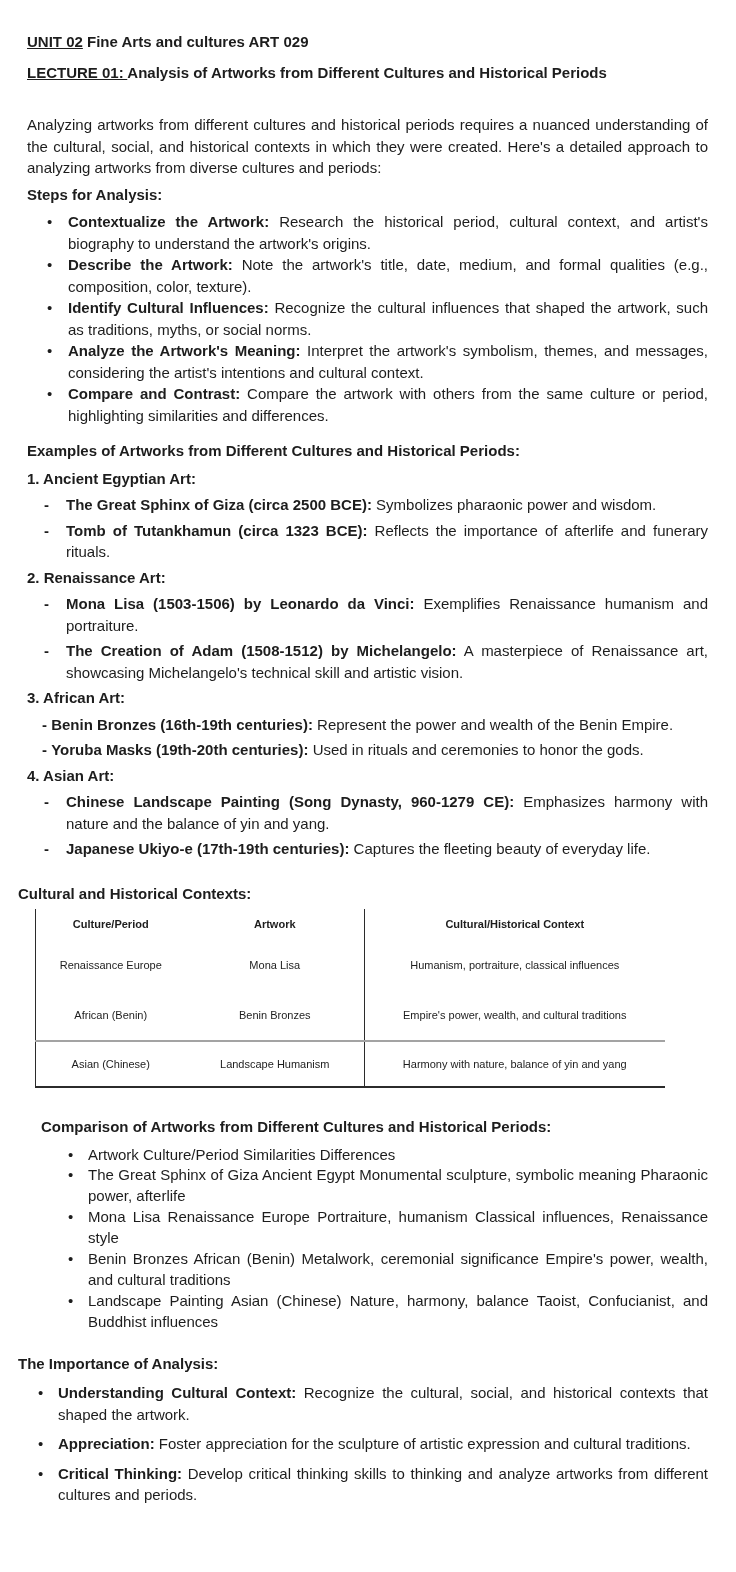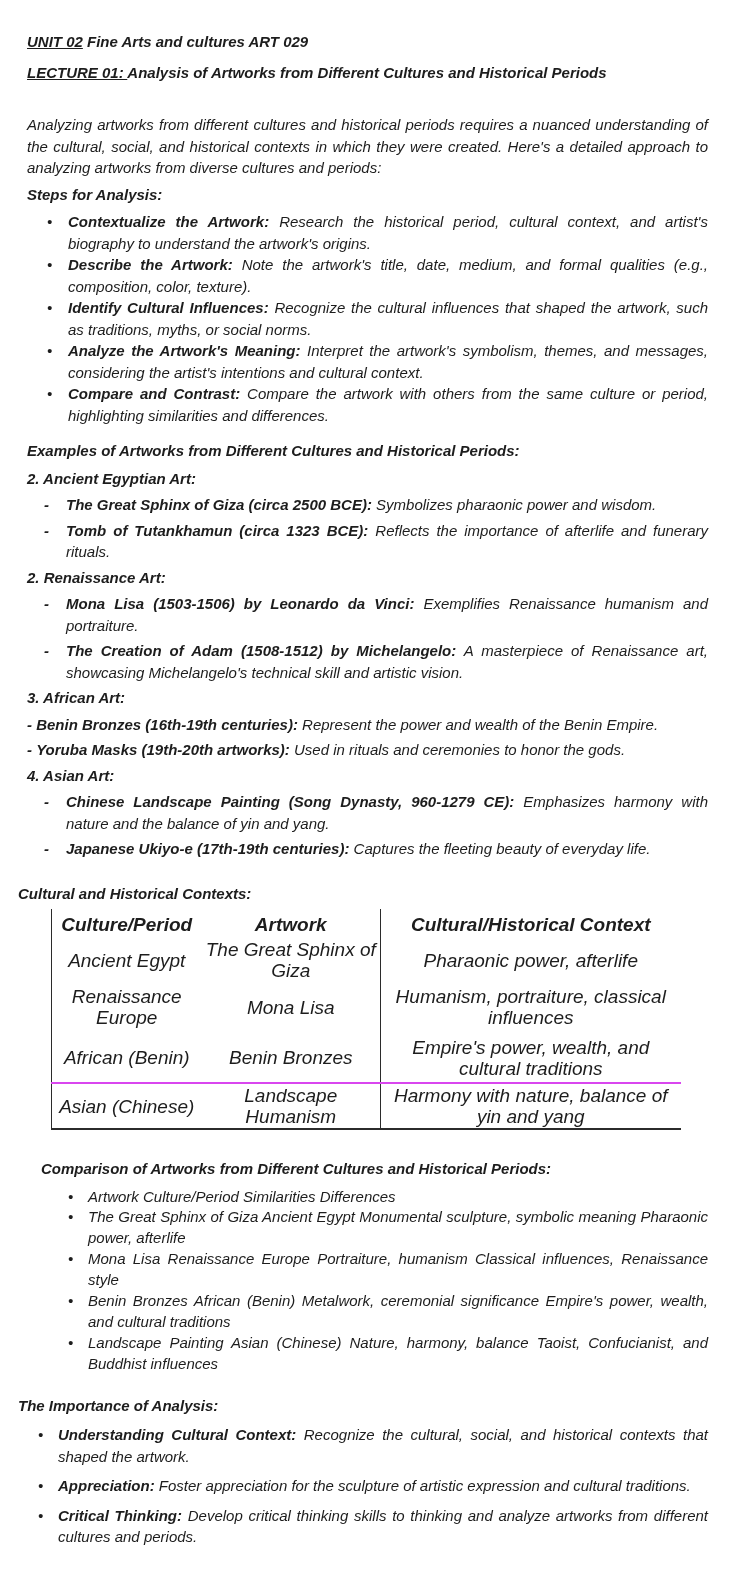--- a/index.html
+++ b/index.html
@@ -2,21 +2,21 @@
 <html><head>
 <meta charset="utf-8">
 <style>
   * { margin:0; padding:0; box-sizing:border-box; }
   html,body { background:#ffffff; }
   body {
     width:736px; height:1572px; overflow:hidden;
     font-family:"Liberation Sans","DejaVu Sans",sans-serif;
     color:#1d1d1d;
   }
-  .page { padding:22px 28px 0 27px; font-size:15px; line-height:21.5px;font-style:italic; }
+  .page { padding:22px 28px 0 27px; font-size:15px; line-height:21.5px; }
   .b { font-weight:bold; }
   .u { text-decoration:underline; }
   .j { text-align:justify; }
 
   .title  { margin-top:9px; margin-bottom:4px; }
   .title2 { margin-bottom:31px; }
   .para   { margin-bottom:5px; }
 
   .sec-h  { margin-bottom:6px; }
 
@@ -26,36 +26,36 @@
 
   .step { margin-left:20px; }
   .step .marker { width:21px; }
 
   .examples-h { margin-top:14px; margin-bottom:6px; }
   .group { margin-top:2px; }
   .group-h { margin-bottom:5px; }
   .group .li, .group .li-african { margin-bottom:4px; }
   .dash { margin-left:17px; }
   .dash .marker { width:22px; }
-  .li-african { }
+  .li-african { margin-left:15px; }
 
   .contexts-h { margin-top:23px; margin-left:-9px; margin-bottom:5px; }
 
-  table.ctx { border-collapse:collapse; margin-left:24px; font-size:19px; line-height:21px; }
+  table.ctx { border-collapse:collapse; margin-left:8px; font-size:11px; line-height:21px; }
   table.ctx th, table.ctx td { font-weight:normal; vertical-align:middle; text-align:center; padding:0; }
   table.ctx th { font-weight:bold; }
   .colw1 { width:150px; } .colw2 { width:179px; } .colw3 { width:300px; }
   .bl { border-left:1.5px solid #2b2b2b; }
   td.c3 { text-align:left; padding-left:28px; padding-right:10px; }
   tr.hdr  th { height:30px; vertical-align:top; padding-top:5px; }
   tr.r1 td { height:34px; }
   tr.r2 td { height:52px; }
   tr.r3 td { height:50px; }
   tr.r4 td { height:46px; }
-  tr.r4 td { border-top:2px solid #d946ef; border-bottom:2px solid #2b2b2b; }
+  tr.r4 td { border-top:2px solid #a3a3a3; border-bottom:2px solid #2b2b2b; }
 
   .comparison-h { margin-top:28px; margin-left:14px; margin-bottom:7px; }
   .comp-list { line-height:20.9px; }
   .comp { margin-left:41px; }
   .comp .marker { width:20px; }
 
   .importance-h { margin-top:20px; margin-left:-9px; margin-bottom:8px; }
   .imp { margin-left:11px; margin-bottom:8px; }
   .imp .marker { width:20px; }
 </style>
@@ -107,21 +107,21 @@
         <span class="b">Compare and Contrast:</span>
         <span>Compare the artwork with others from the same culture or period, highlighting similarities and differences.</span>
       </div>
     </div>
   </div>
 
   <div>
     <div class="sec-h b examples-h">Examples of Artworks from Different Cultures and Historical Periods:</div>
 
     <div class="group">
-      <div class="group-h b">2. Ancient Egyptian Art:</div>
+      <div class="group-h b">1. Ancient Egyptian Art:</div>
       <div class="li dash">
         <span class="marker b">-</span>
         <div class="content j">
           <span class="b">The Great Sphinx of Giza (circa 2500 BCE):</span>
           <span>Symbolizes pharaonic power and wisdom.</span>
         </div>
       </div>
       <div class="li dash">
         <span class="marker b">-</span>
         <div class="content j">
@@ -151,21 +151,21 @@
 
     <div class="group">
       <div class="group-h b">3. African Art:</div>
       <div class="li-african j">
         <span class="b">-</span>
         <span class="b">Benin Bronzes (16th-19th centuries):</span>
         <span>Represent the power and wealth of the Benin Empire.</span>
       </div>
       <div class="li-african j">
         <span class="b">-</span>
-        <span class="b">Yoruba Masks (19th-20th artworks):</span>
+        <span class="b">Yoruba Masks (19th-20th centuries):</span>
         <span>Used in rituals and ceremonies to honor the gods.</span>
       </div>
     </div>
 
     <div class="group">
       <div class="group-h b">4. Asian Art:</div>
       <div class="li dash">
         <span class="marker b">-</span>
         <div class="content j">
           <span class="b">Chinese Landscape Painting (Song Dynasty, 960-1279 CE):</span>
@@ -185,25 +185,20 @@
   <div>
     <div class="sec-h b contexts-h">Cultural and Historical Contexts:</div>
 
     <table class="ctx">
       <tbody>
           <tr class="hdr">
         <th class="colw1 bl">Culture/Period</th>
         <th class="colw2">Artwork</th>
         <th class="colw3 bl">Cultural/Historical Context</th>
       </tr>
-      <tr class="r1">
-        <td class="bl">Ancient Egypt</td>
-        <td>The Great Sphinx of Giza</td>
-        <td class="bl c3">Pharaonic power, afterlife</td>
-      </tr>
       <tr class="r2">
         <td class="bl">Renaissance Europe</td>
         <td>Mona Lisa</td>
         <td class="bl c3">Humanism, portraiture, classical influences</td>
       </tr>
       <tr class="r3">
         <td class="bl">African (Benin)</td>
         <td>Benin Bronzes</td>
         <td class="bl c3">Empire's power, wealth, and cultural traditions</td>
       </tr>

